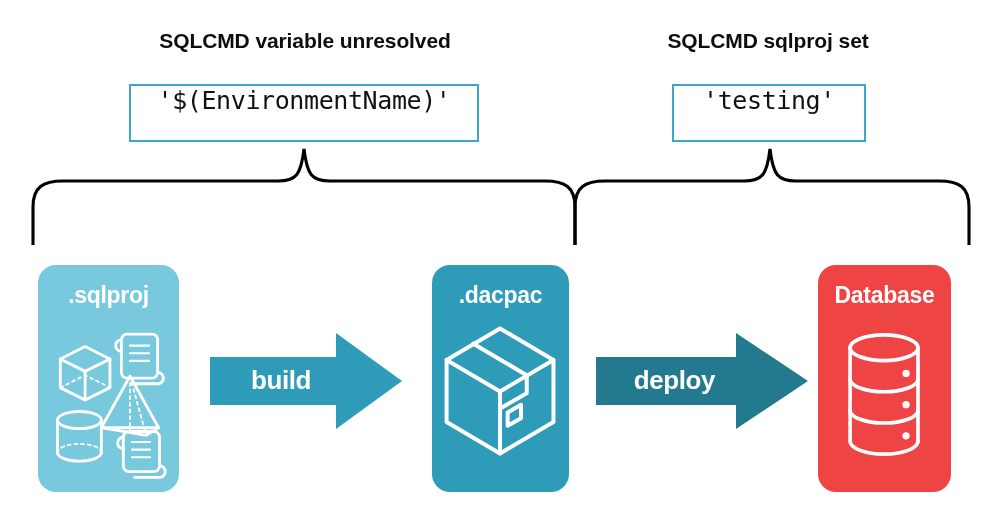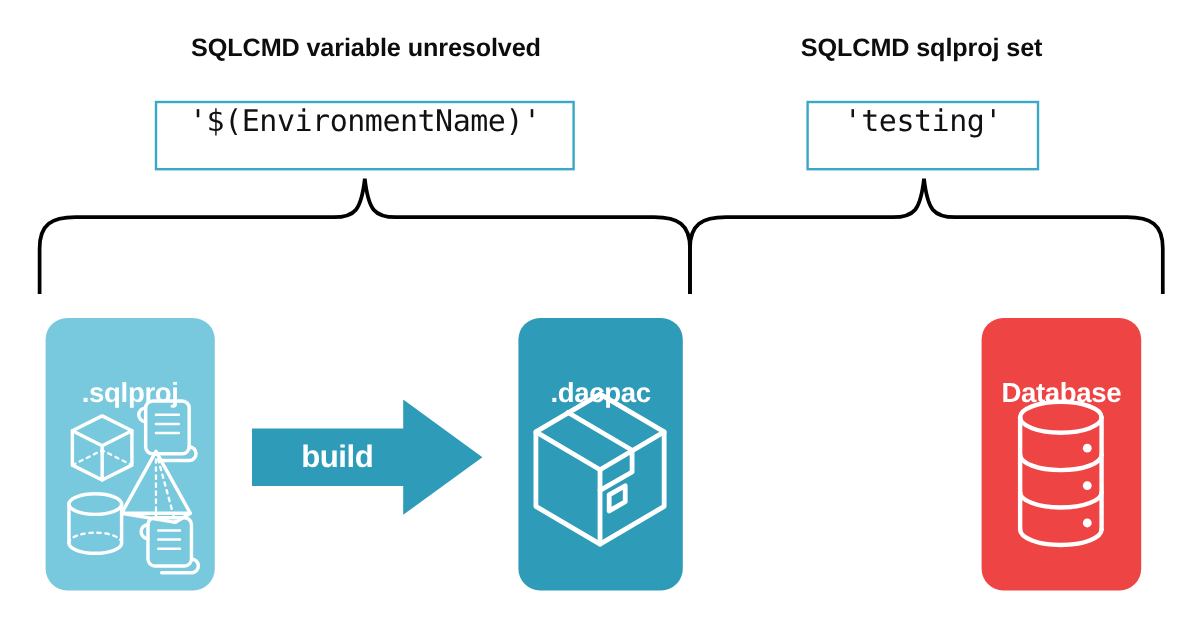--- a/index.html
+++ b/index.html
@@ -72,21 +72,20 @@
     position: absolute;
     left: 0; right: 0;
     top: 17px;
     text-align: center;
     font-family: "Liberation Sans", sans-serif;
     font-weight: bold;
     font-size: 23px;
     color: #ffffff;
     letter-spacing: -0.3px;
     white-space: nowrap;
-    margin-top: 32px;
   }
   .stagebox .box-art {
     position: absolute;
     left: 0; right: 0;
     top: 52px;
     bottom: 8px;
   }
   .stagebox .box-art svg { display: block; width: 100%; height: 100%; }
 
   #box-sqlproj  { left: 38px;  top: 265px; width: 141px; height: 227px; background: #79c9de; }
@@ -222,20 +221,26 @@
           <path d="M68 12 L124 45 L124 110 L68 143 L12 110 L12 45 Z"></path>
           <path d="M12 45 L68 78 L124 45"></path>
           <path d="M68 78 L68 143"></path>
           <path d="M40 28 L96 61 L96 80 L68 96"></path>
           <path d="M76 100 L90 92 L90 106 L76 114 Z"></path>
         </g>
       </svg>
     </div>
   </div>
 
+  <div class="arrow" id="arrow-deploy">
+    <svg viewBox="0 0 212 96" preserveAspectRatio="none" aria-hidden="true">
+      <path d="M0 24 L140 24 L140 0 L212 48 L140 96 L140 72 L0 72 Z" fill="#23798d"></path>
+    </svg>
+    <div class="arrow-label">deploy</div>
+  </div>
 
   <div class="stagebox" id="box-database">
     <div class="box-label">Database</div>
     <div class="box-art">
       <svg viewBox="0 0 145 175" aria-hidden="true">
         <g fill="none" stroke="#ffffff" stroke-width="4" stroke-linejoin="round" stroke-linecap="round">
           <ellipse cx="72" cy="30" rx="37" ry="14"></ellipse>
           <path d="M35 30 L35 132"></path>
           <path d="M109 30 L109 132"></path>
           <path d="M35 132 a37 14 0 0 0 74 0"></path>

